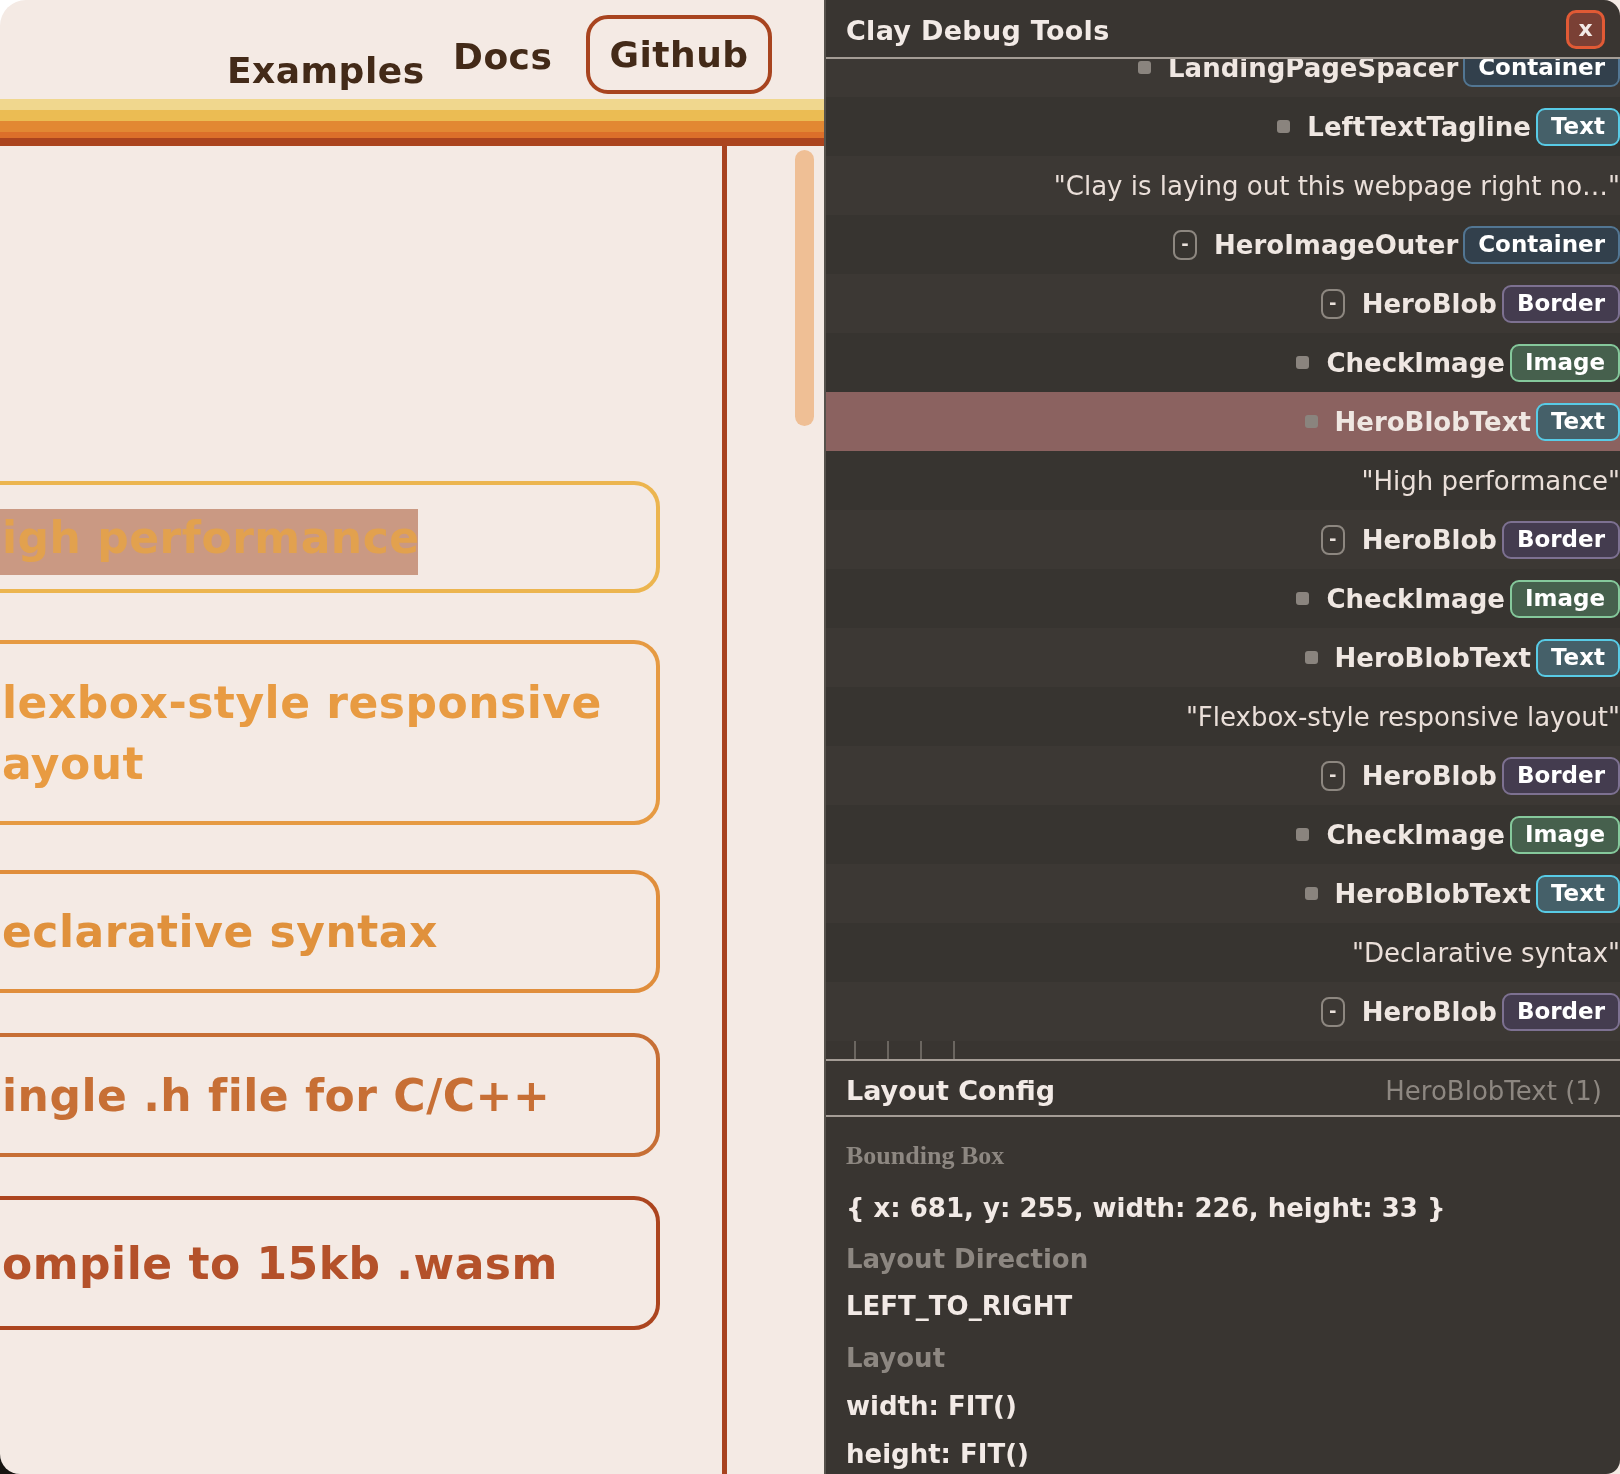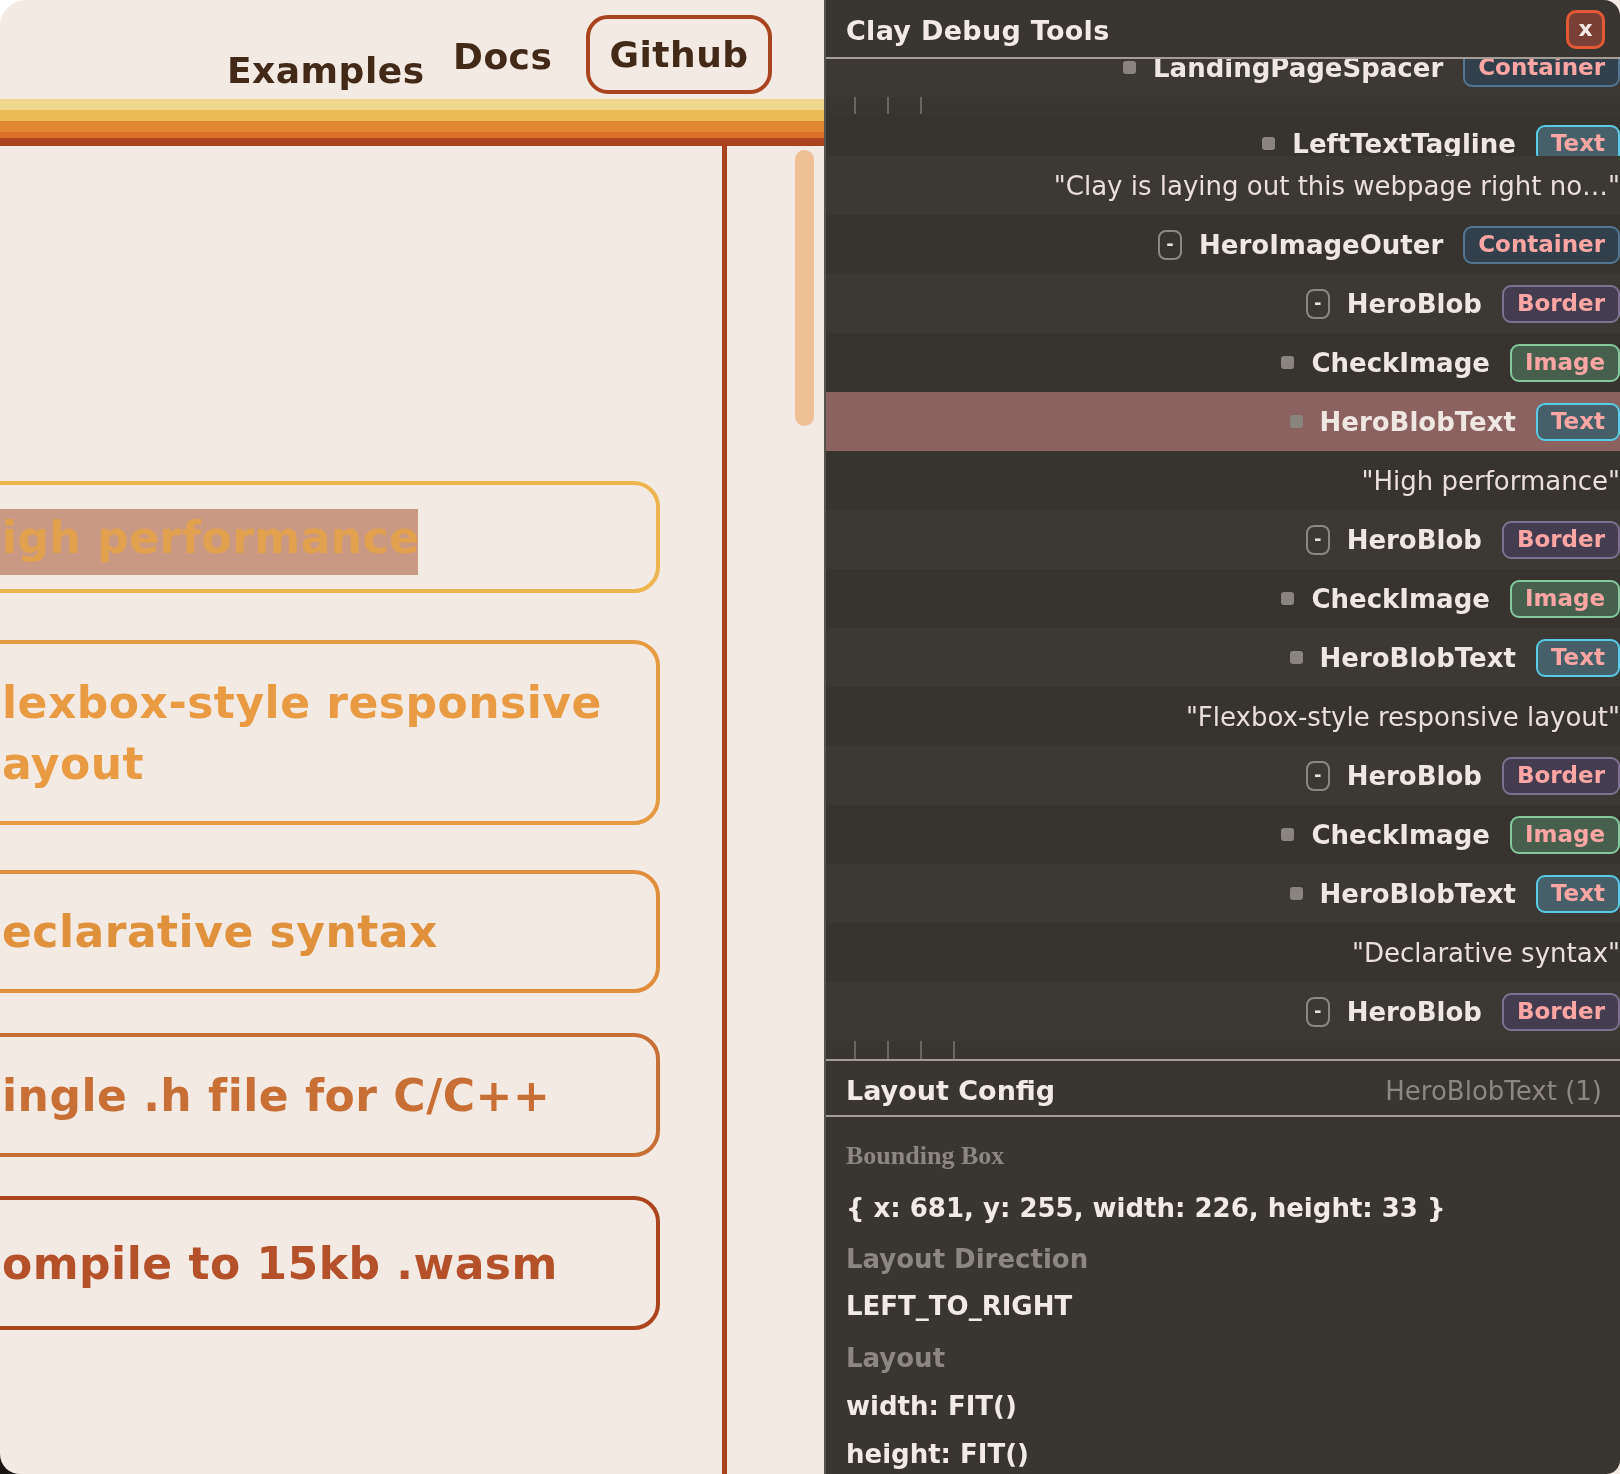--- a/index.html
+++ b/index.html
@@ -33,21 +33,21 @@
 
   .tree { position:absolute; left:0; top:59px; width:100%; height:1000px; overflow:hidden; }
   .guide { position:absolute; width:2px; background:var(--guide-line); }
   .tree-row { position:absolute; left:0; width:100%; height:59px; display:flex; align-items:center;justify-content:flex-end; }
   .row-even { background:#3c3834; }
   .row-odd { background:#373430; }
   .row-selected { background:var(--select-highlight-row) !important; }
   .bullet { width:13px; height:13px; border-radius:3px; background:var(--bullet); flex:none; }
   .collapse-btn { width:24px; height:30px; border:2px solid #8d8780; border-radius:8px; background:inherit; color:#e9e1db; font-size:18px; font-weight:700; display:flex; align-items:center; justify-content:center; flex:none; cursor:pointer; font-family:inherit; padding-bottom:2px; }
   .node-name { font-size:26px; font-weight:600; color:var(--name-text); margin-left:17px; white-space:nowrap; }
-  .tree-badge { margin-left:20px; font-size:23px; font-weight:600; color:#fca5a5; padding:3px 13px 5px; border-radius:9px; border:2px solid; white-space:nowrap; }
+  .tree-badge { margin-left:5px; font-size:23px; font-weight:600; color:#ffffff; padding:3px 13px 5px; border-radius:9px; border:2px solid; white-space:nowrap; }
   .quote-text { font-size:26px; font-weight:500; color:#eadfd9; white-space:nowrap; }
 
   .config-header { position:absolute; left:0; top:1059px; width:100%; height:58px; border-top:2px solid var(--separator); border-bottom:2px solid var(--separator); }
   .config-title { position:absolute; left:20px; top:14px; font-size:27px; font-weight:700; color:var(--bright-text); }
   .config-selected { position:absolute; right:18px; top:15px; font-size:26px; font-weight:400; color:var(--muted-text); }
   .config-body { position:absolute; left:0; top:1117px; width:100%; bottom:0; }
   .config-line { position:absolute; left:20px; font-size:26px; line-height:28px; white-space:nowrap; }
   .config-label { color:var(--muted-text); font-weight:600; }
   .config-value { color:var(--bright-text); font-weight:600; }
 </style>
@@ -105,21 +105,21 @@
     <div class="tree" id="tree">
         <div class="guide" style="left: 28px; top: 0px; bottom: 0px;"></div>
         <div class="guide" style="left: 61px; top: 0px; bottom: 0px;"></div>
         <div class="guide" style="left: 94px; top: 0px; bottom: 0px;"></div>
         <div class="guide" style="left: 127px; top: 215px; bottom: 0px;"></div>
         <div class="tree-row row-even" style="top: -21px;">
           <div class="bullet" style="margin-left: 122px;"></div>
           <span class="node-name">LandingPageSpacer</span>
           <span class="tree-badge" style="background: rgb(50, 64, 76); border-color: rgb(82, 118, 147);">Container</span>
         </div>
-        <div class="tree-row row-odd" style="top: 55px; padding-left: 19px;">
+        <div class="tree-row row-odd" style="top: 38px; padding-left: 19px;">
           <div class="bullet" style="margin-left: 122px;"></div>
           <span class="node-name">LeftTextTagline</span>
           <span class="tree-badge" style="background: rgb(69, 96, 105); border-color: rgb(88, 203, 230);">Text</span>
         </div>
         <div class="tree-row row-even" style="top: 97px;">
           <span class="quote-text" style="margin-left: 161px;">"Clay is laying out this webpage right no…"</span>
         </div>
         <div class="tree-row row-odd" style="top: 156px;">
           <button class="collapse-btn" style="margin-left: 83px;">-</button>
           <span class="node-name">HeroImageOuter</span>

